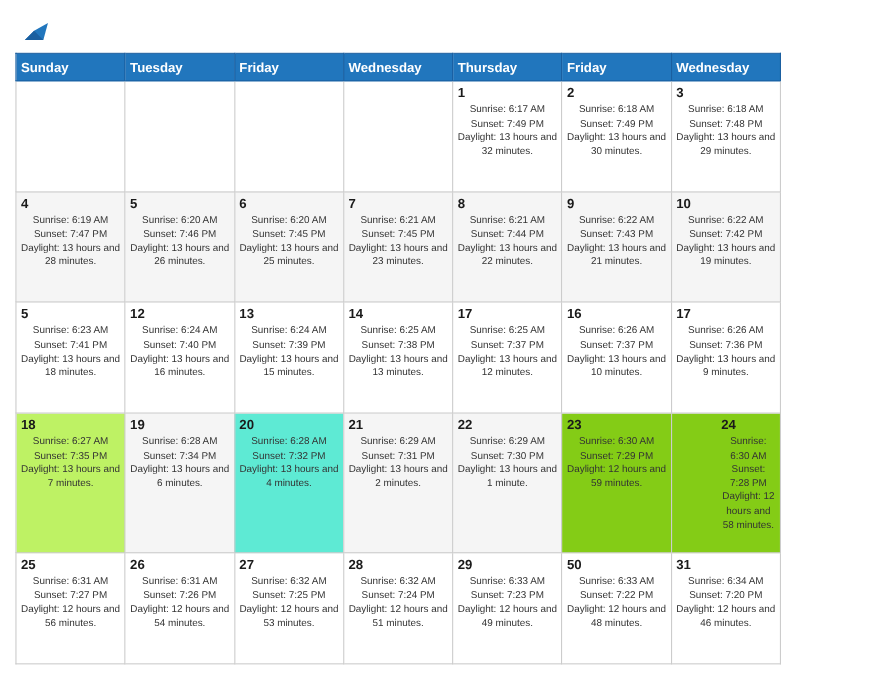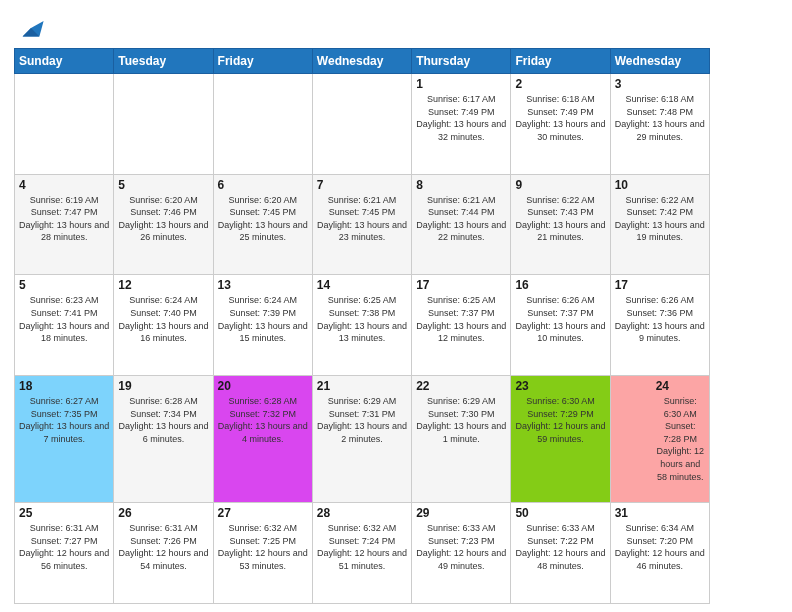--- a/index.html
+++ b/index.html
@@ -209,45 +209,45 @@
           <td>
             <span class="day-number">16</span>
             <div class="day-info">Sunrise: 6:26 AM<br>Sunset: 7:37 PM<br>Daylight: 13 hours and 10 minutes.</div>
           </td>
           <td>
             <span class="day-number">17</span>
             <div class="day-info">Sunrise: 6:26 AM<br>Sunset: 7:36 PM<br>Daylight: 13 hours and 9 minutes.</div>
           </td>
         </tr>
         <tr>
-          <td style="background: #7dd3fc;">
+          <td style="background: #bef264;">
             <span class="day-number">18</span>
             <div class="day-info">Sunrise: 6:27 AM<br>Sunset: 7:35 PM<br>Daylight: 13 hours and 7 minutes.</div>
           </td>
           <td style="background: rgb(245, 245, 245); margin-left: 48px;">
             <span class="day-number">19</span>
             <div class="day-info">Sunrise: 6:28 AM<br>Sunset: 7:34 PM<br>Daylight: 13 hours and 6 minutes.</div>
           </td>
-          <td style="background: #d946ef; margin-top: 12px;">
+          <td style="background: #5eead4; margin-top: 12px;">
             <span class="day-number">20</span>
             <div class="day-info">Sunrise: 6:28 AM<br>Sunset: 7:32 PM<br>Daylight: 13 hours and 4 minutes.</div>
           </td>
           <td style="background: rgb(245, 245, 245);">
             <span class="day-number">21</span>
             <div class="day-info">Sunrise: 6:29 AM<br>Sunset: 7:31 PM<br>Daylight: 13 hours and 2 minutes.</div>
           </td>
           <td style="background: rgb(245, 245, 245);">
             <span class="day-number">22</span>
             <div class="day-info">Sunrise: 6:29 AM<br>Sunset: 7:30 PM<br>Daylight: 13 hours and 1 minute.</div>
           </td>
           <td style="background: #84cc16;">
             <span class="day-number">23</span>
             <div class="day-info">Sunrise: 6:30 AM<br>Sunset: 7:29 PM<br>Daylight: 12 hours and 59 minutes.</div>
           </td>
-          <td style="background: #fca5a5; padding-left: 45px;">
+          <td style="background: #84cc16; padding-left: 45px;">
             <span class="day-number">24</span>
             <div class="day-info">Sunrise: 6:30 AM<br>Sunset: 7:28 PM<br>Daylight: 12 hours and 58 minutes.</div>
           </td>
         </tr>
         <tr>
           <td>
             <span class="day-number">25</span>
             <div class="day-info">Sunrise: 6:31 AM<br>Sunset: 7:27 PM<br>Daylight: 12 hours and 56 minutes.</div>
           </td>
           <td>

